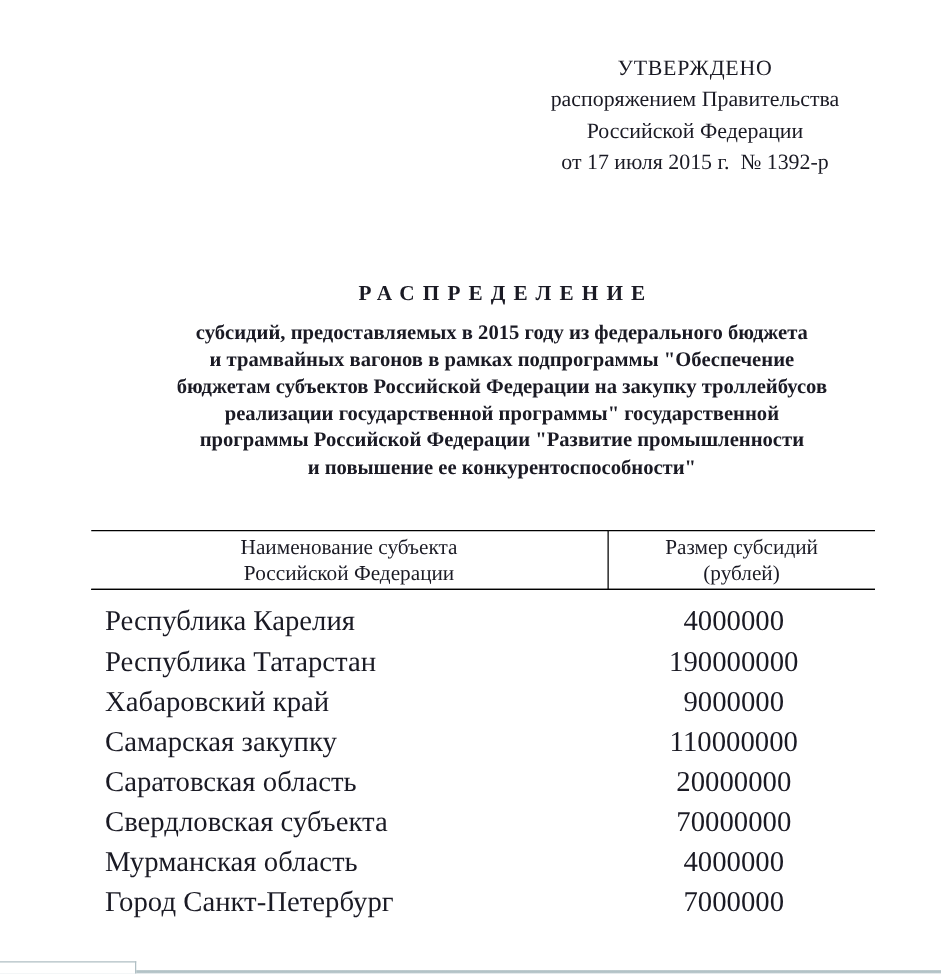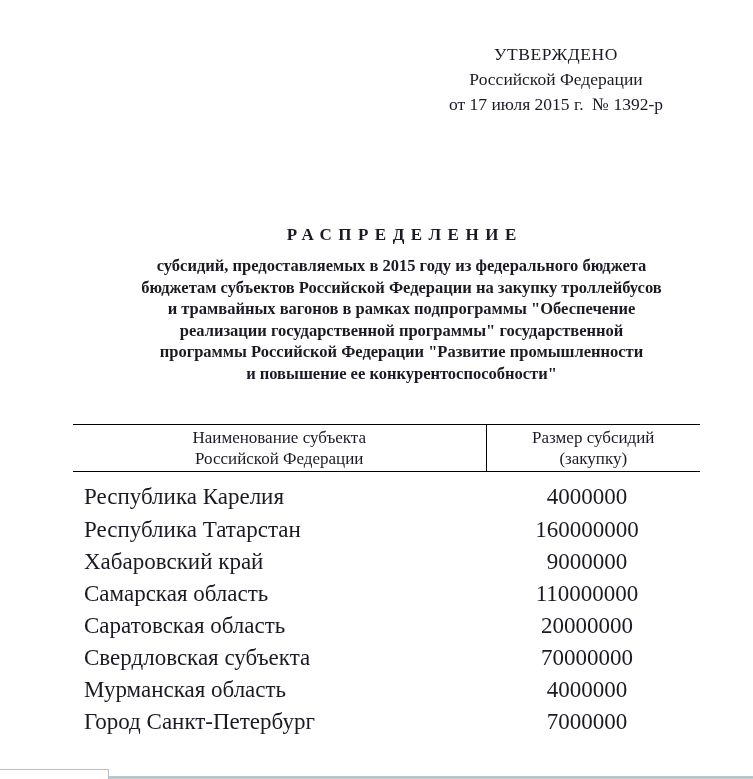--- a/index.html
+++ b/index.html
@@ -138,68 +138,69 @@
     background: #ffffff;
   }
 </style>
 </head>
 <body>
 
 <div class="page">
 
   <div class="approval">
     <div class="approval-caption">УТВЕРЖДЕНО</div>
+    <div class="approval-line">распоряжением Правительства</div>
     <div class="approval-line">Российской Федерации</div>
     <div class="approval-line">от 17 июля 2015 г.  № 1392-р</div>
   </div>
 
   <div class="doc-title">
     <span class="title-word">РАСПРЕДЕЛЕНИЕ</span>
     <div class="title-body">
       <span>субсидий, предоставляемых в 2015 году из федерального бюджета</span>
+      <span>и трамвайных вагонов в рамках подпрограммы "Обеспечение</span>
       <span>бюджетам субъектов Российской Федерации на закупку троллейбусов</span>
-      <span>и трамвайных вагонов в рамках подпрограммы "Обеспечение</span>
       <span>реализации государственной программы" государственной</span>
       <span>программы Российской Федерации "Развитие промышленности</span>
       <span>и повышение ее конкурентоспособности"</span>
     </div>
   </div>
 
   <table class="subsidy-table">
     <colgroup>
       <col class="c-name">
       <col class="c-value">
     </colgroup>
     <thead>
       <tr>
         <th class="th-name">
           <span class="th-line">Наименование субъекта</span>
           <span class="th-line">Российской Федерации</span>
         </th>
         <th class="th-value">
           <span class="th-line">Размер субсидий</span>
-          <span class="th-line">(закупку)</span>
+          <span class="th-line">(рублей)</span>
         </th>
       </tr>
     </thead>
     <tbody>
       <tr>
         <td class="td-name">Республика Карелия</td>
         <td class="td-value">4000000</td>
       </tr>
       <tr>
         <td class="td-name">Республика Татарстан</td>
-        <td class="td-value">160000000</td>
+        <td class="td-value">190000000</td>
       </tr>
       <tr>
         <td class="td-name">Хабаровский край</td>
         <td class="td-value">9000000</td>
       </tr>
       <tr>
-        <td class="td-name">Самарская область</td>
+        <td class="td-name">Самарская закупку</td>
         <td class="td-value">110000000</td>
       </tr>
       <tr>
         <td class="td-name">Саратовская область</td>
         <td class="td-value">20000000</td>
       </tr>
       <tr>
         <td class="td-name">Свердловская субъекта</td>
         <td class="td-value">70000000</td>
       </tr>

